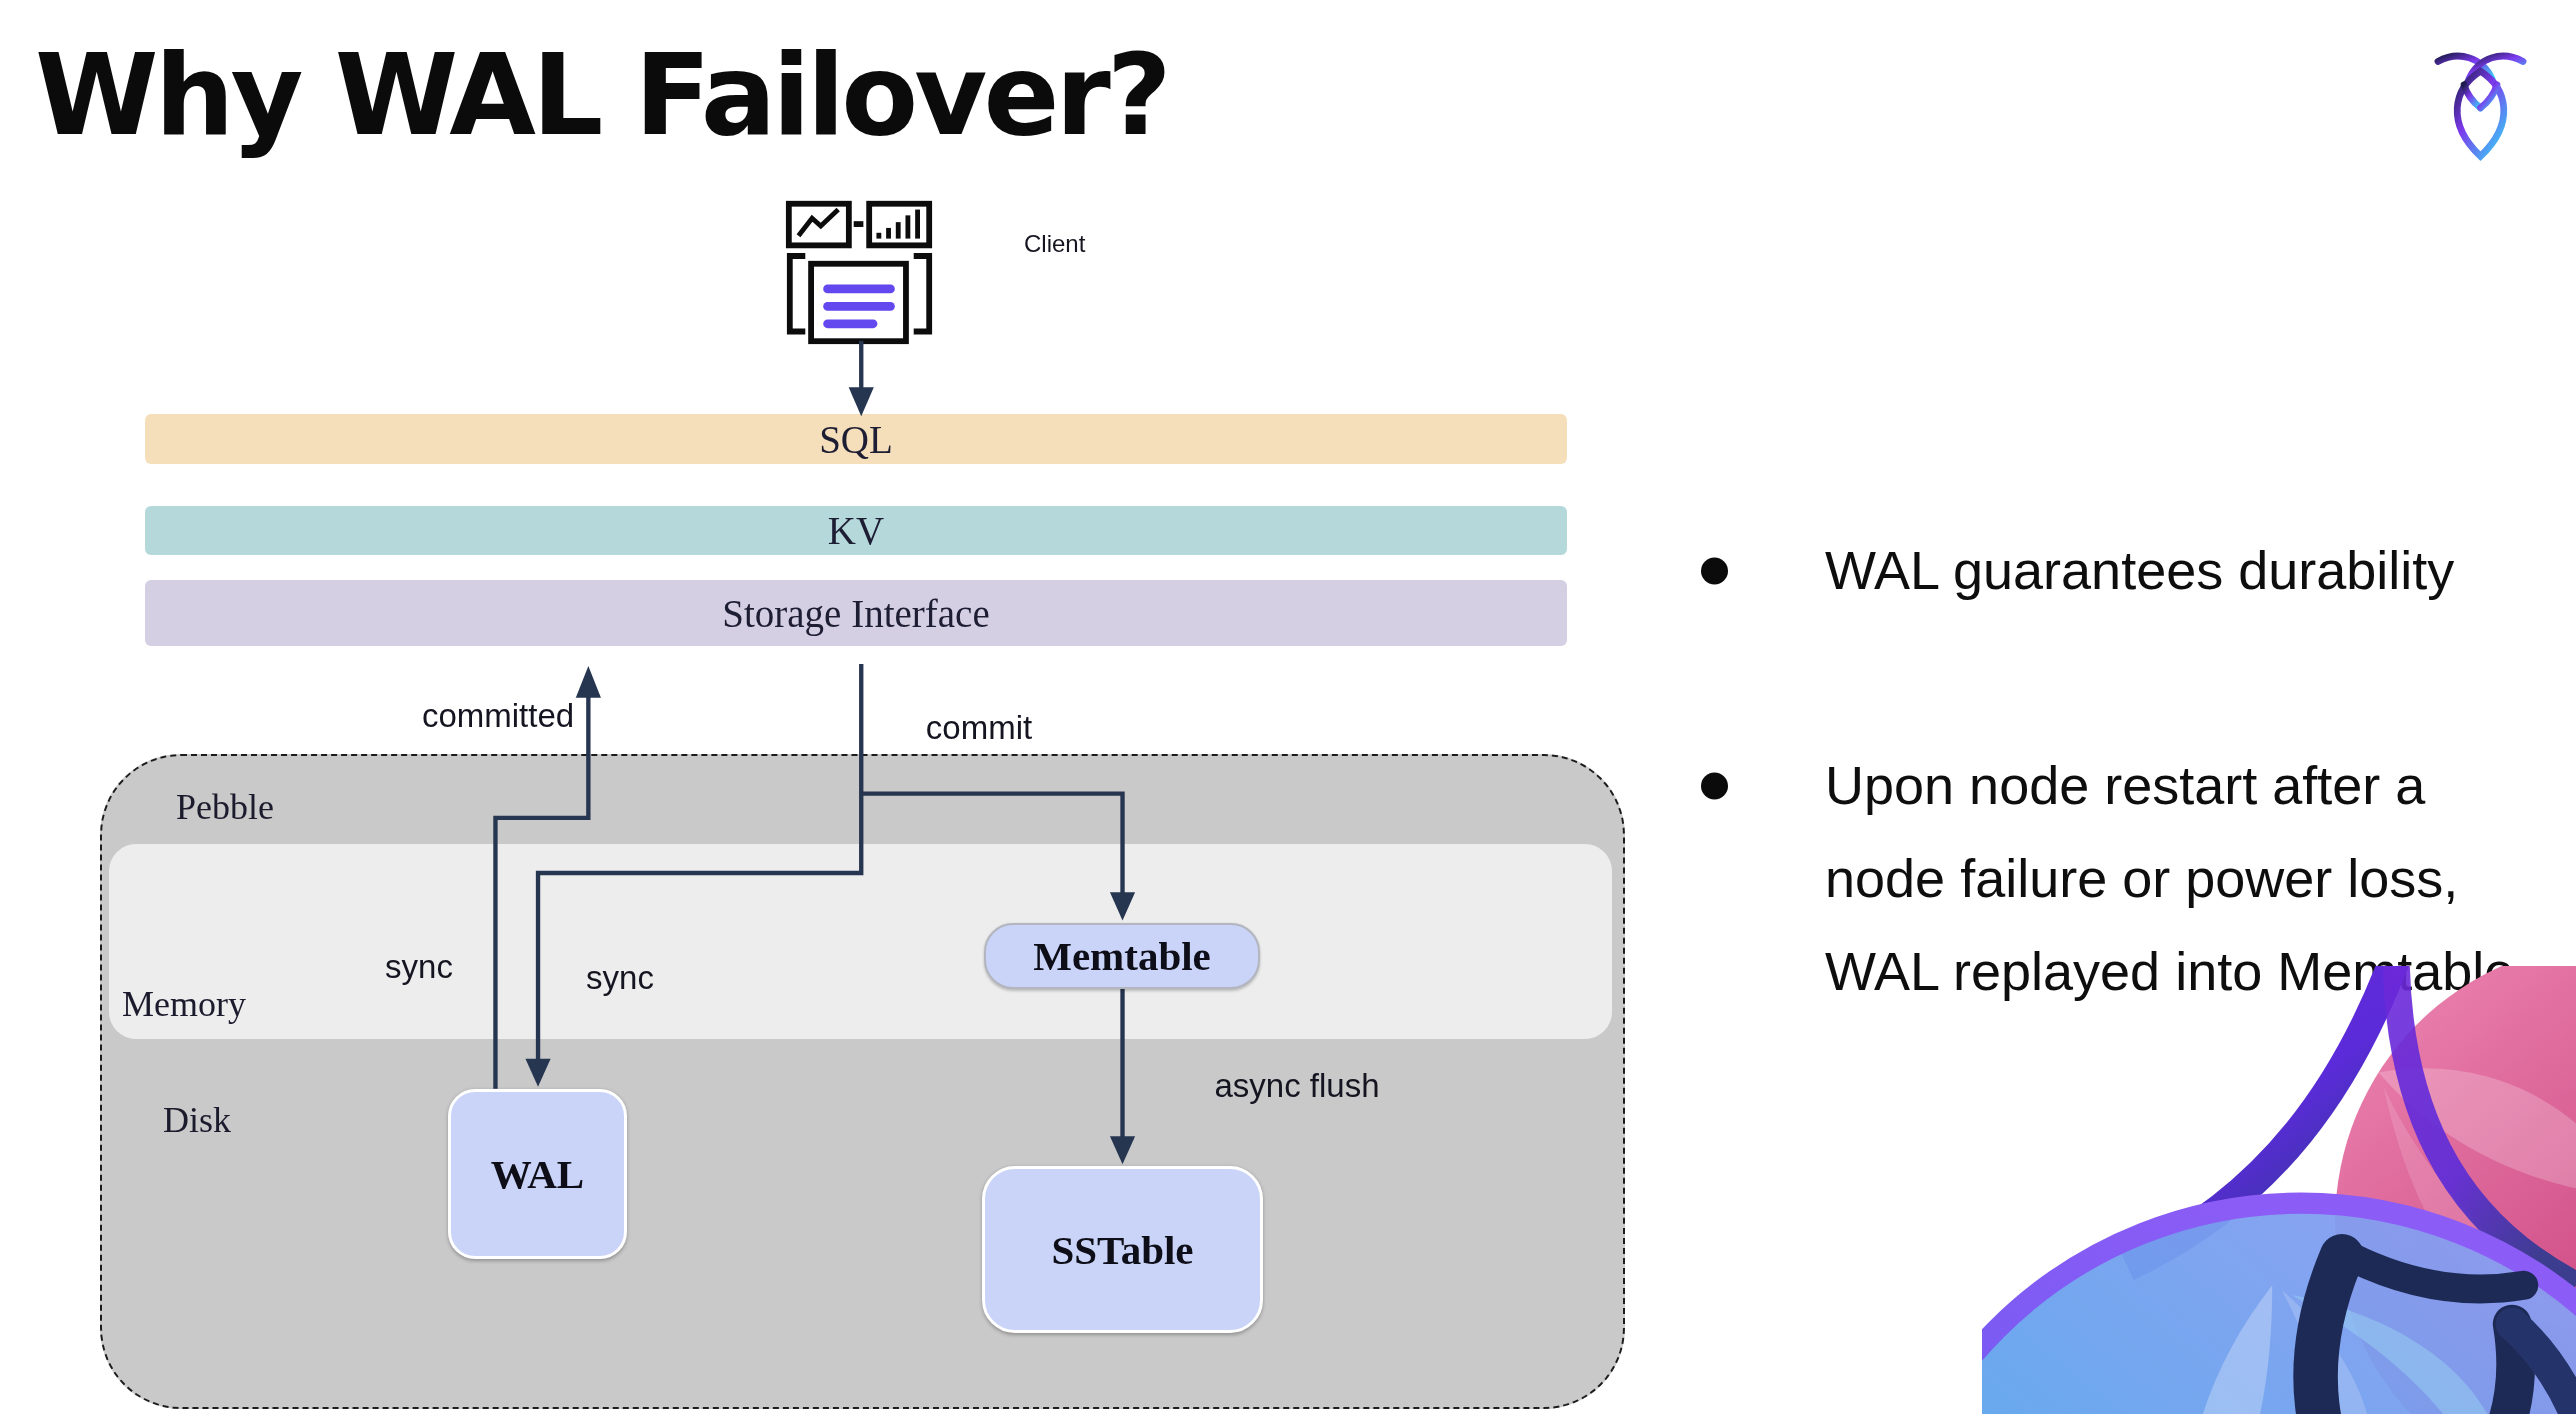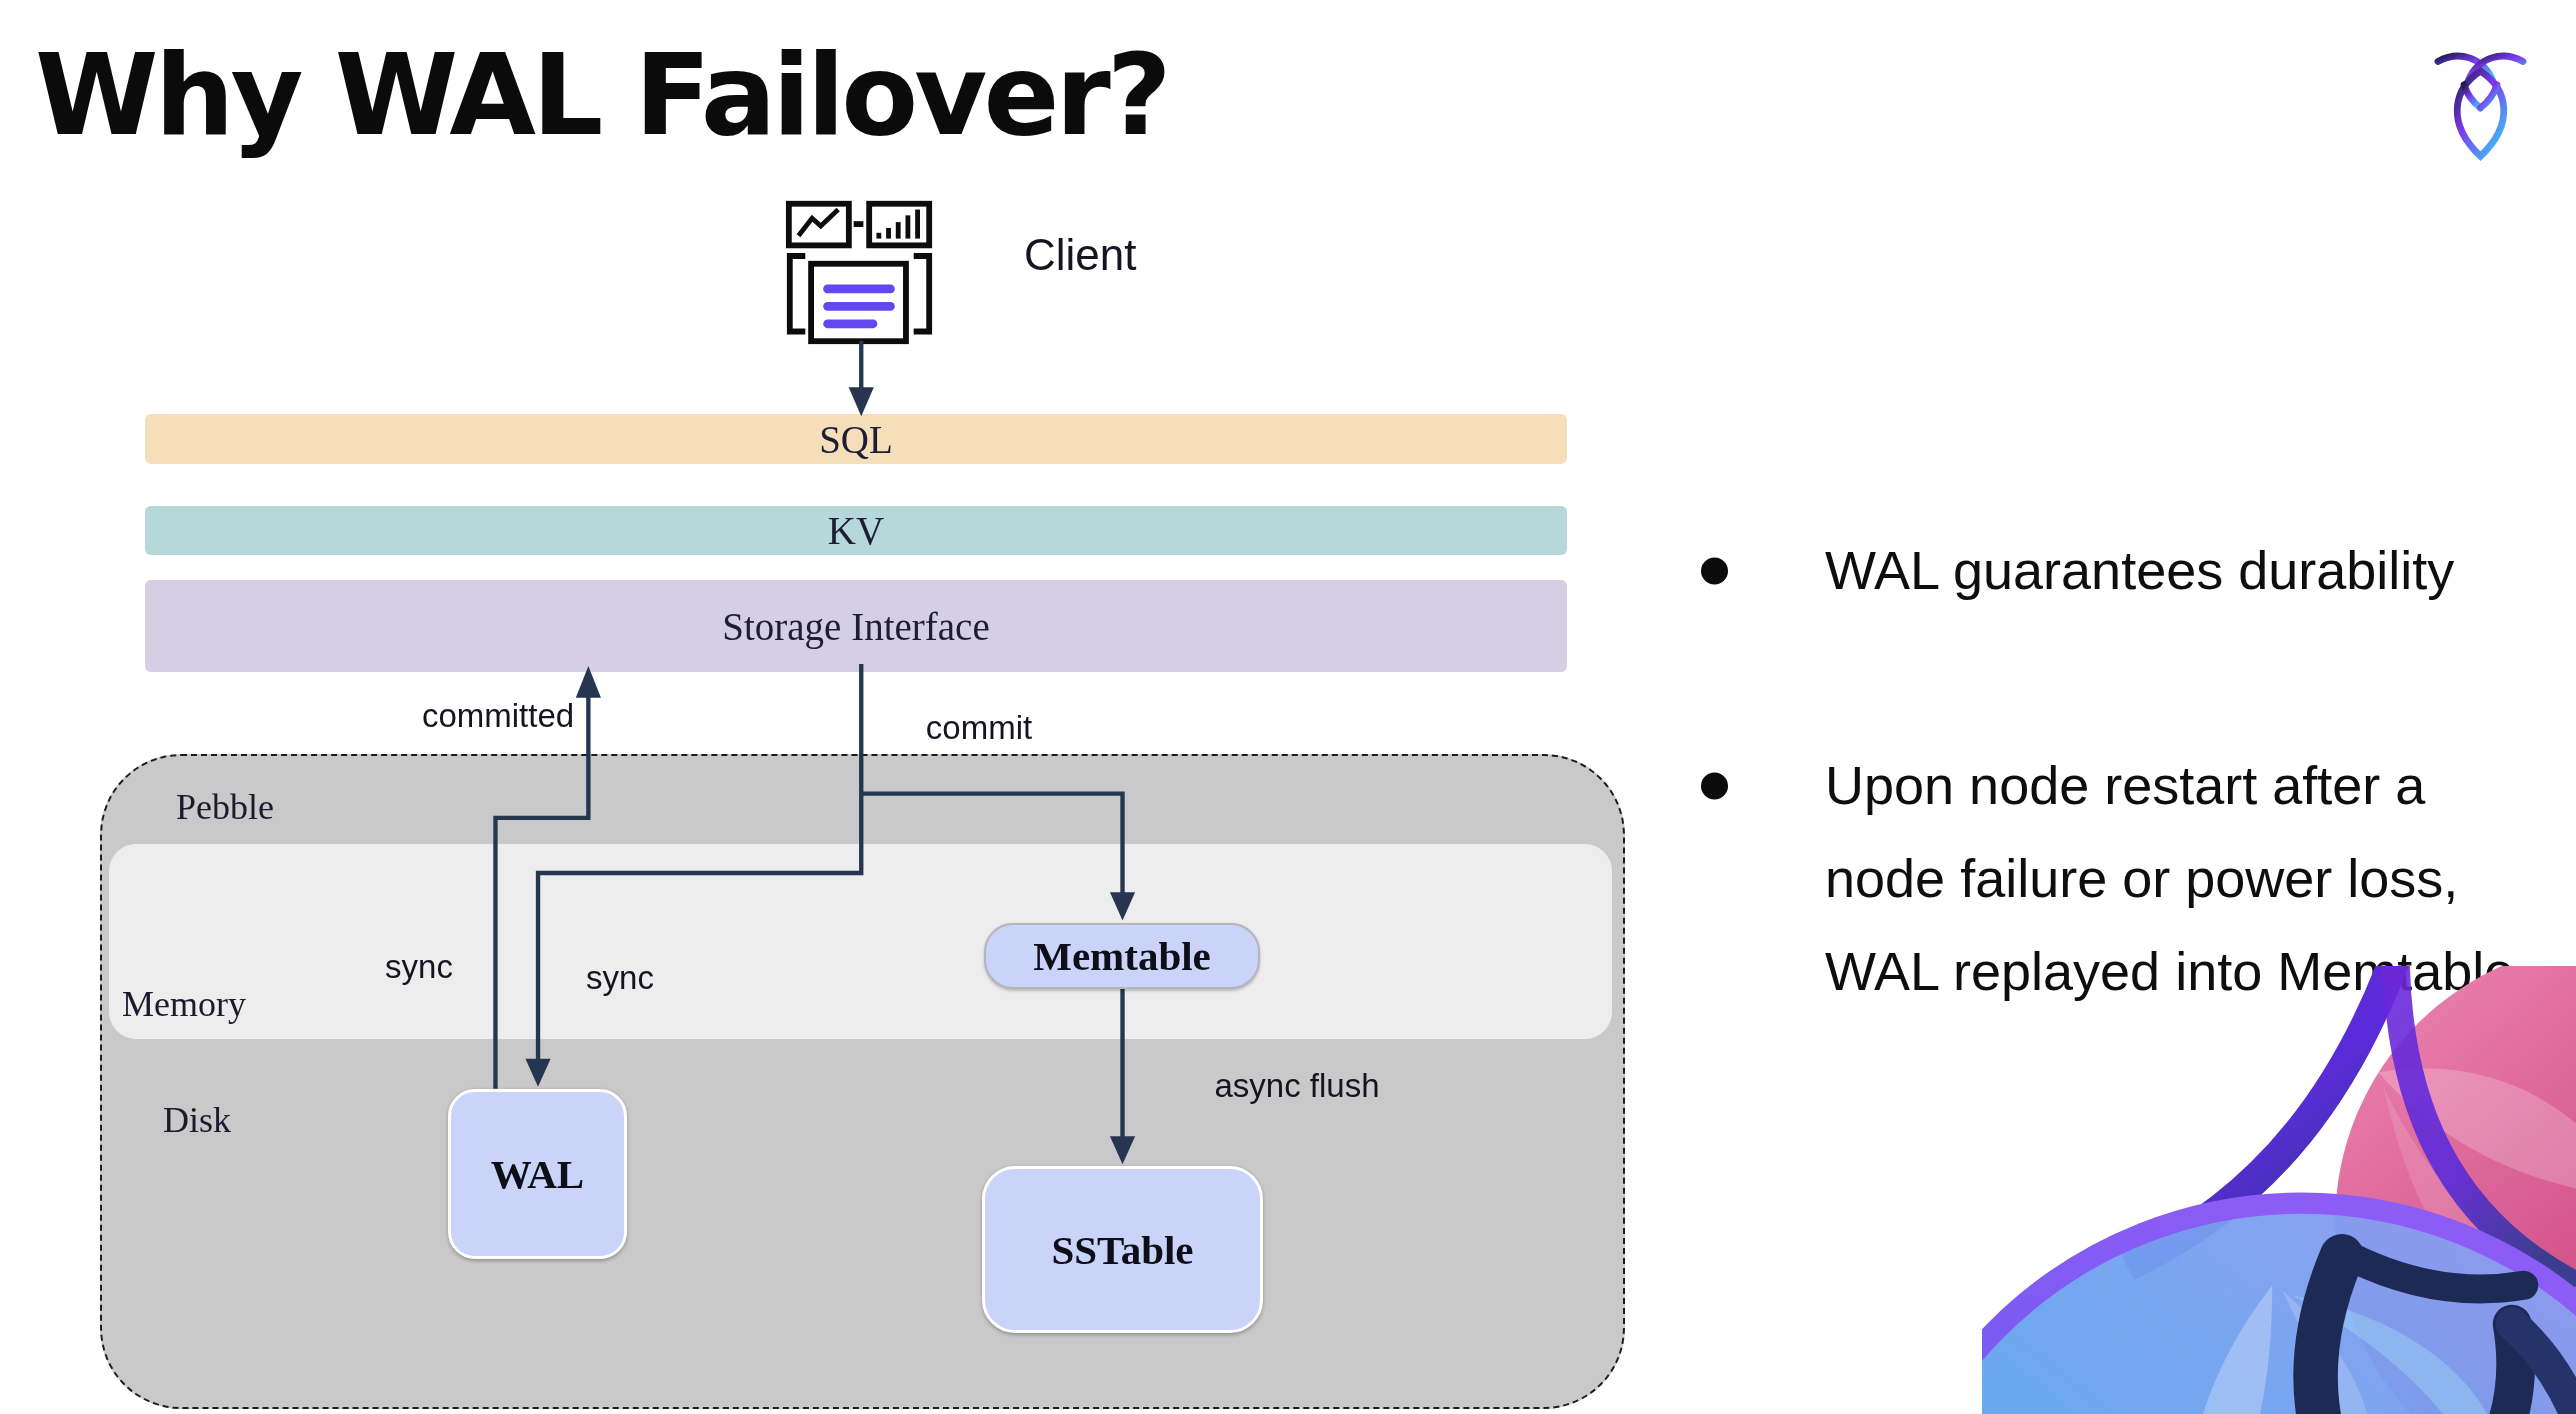--- a/index.html
+++ b/index.html
@@ -19,21 +19,21 @@
   }
   
   .layer-bar {
     position:absolute; left:145px; width:1422px;
     border-radius:6px; display:flex; align-items:center; justify-content:center;
     font-family:"Liberation Serif","DejaVu Serif",serif;
     font-size:39px; color:#1d1d33;
   }
   #bar-sql     { top:414px; height:50px; }
   #bar-kv      { top:506px; height:49px;justify-content:center; }
-  #bar-storage { top:580px; height:92px; }
+  #bar-storage { top:580px; height:66px; }
   
   #pebble {
     position:absolute; left:100px; top:754px; width:1525px; height:655px;
     background:#c9c9c9; border:2.9px dashed #1c1c1c; border-radius:81px;
   }
   #memory-band {
     position:absolute; left:109px; top:844px; width:1503px; height:195px;
     background:#ededee; border-radius:27px;
   }
   .region-label {
@@ -69,21 +69,21 @@
   
   .edge-label {
     position:absolute; font-size:33px; color:#151521;
     white-space:nowrap; transform:translate(-50%,-50%);
   }
   #lbl-committed  { left:498px;  top:716px;  }
   #lbl-commit     { left:979px; top:728px;  }
   #lbl-sync-left  { left:419px;  top:967px;  }
   #lbl-sync-right { left:620px;  top:978px; }
   #lbl-async      { left:1297px; top:1086px; }
-  #client-label   { position:absolute; left:1024px; top:230px; font-size:44px; color:#151521; }
+  #client-label   { position:absolute; left:1024px; top:230px; font-size:24px; color:#151521; }
   
   #arrows, #client-icon, #logo, #corner-art { position:absolute; }
   #arrows { left:0; top:0; pointer-events:none; }
   #client-icon { left:784px; top:196px; }
   #logo { left:2432px; top:46px; }
   #corner-art { right:0; bottom:0; }
   .bullet-dot {
     position:absolute; width:27px; height:27px; border-radius:50%;
     background:#0b0b0b; left:1701px; transform:translateY(-13.5px);
   }

